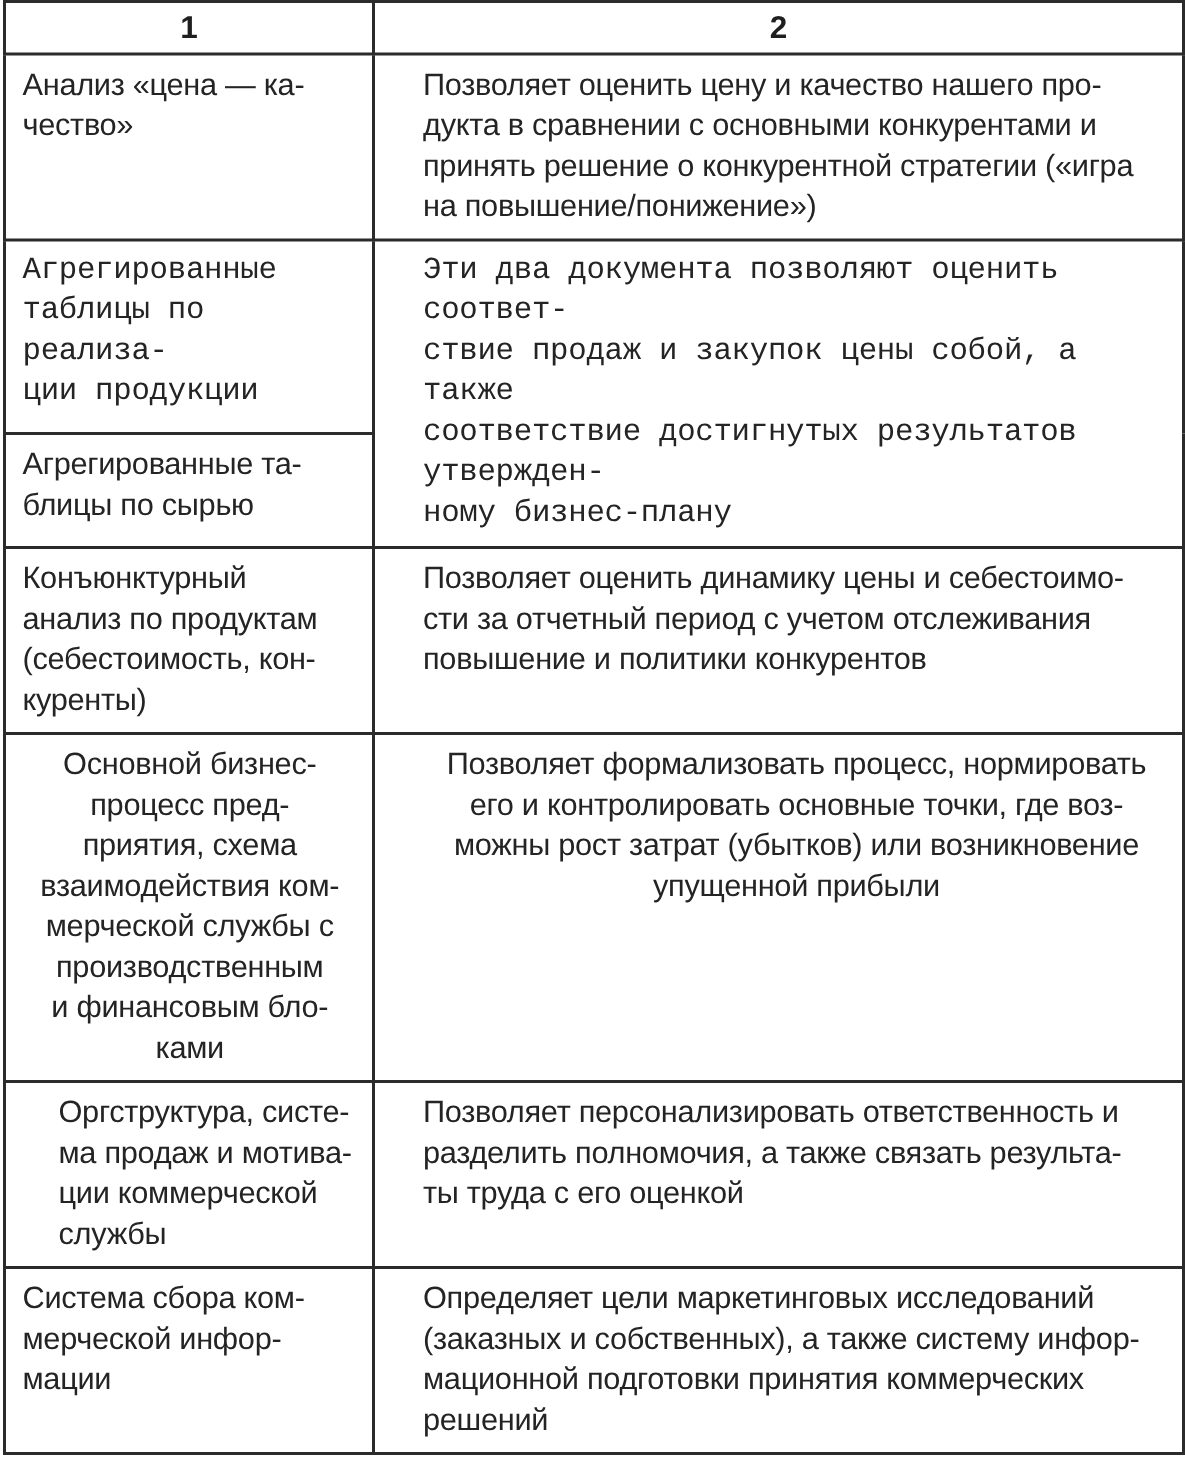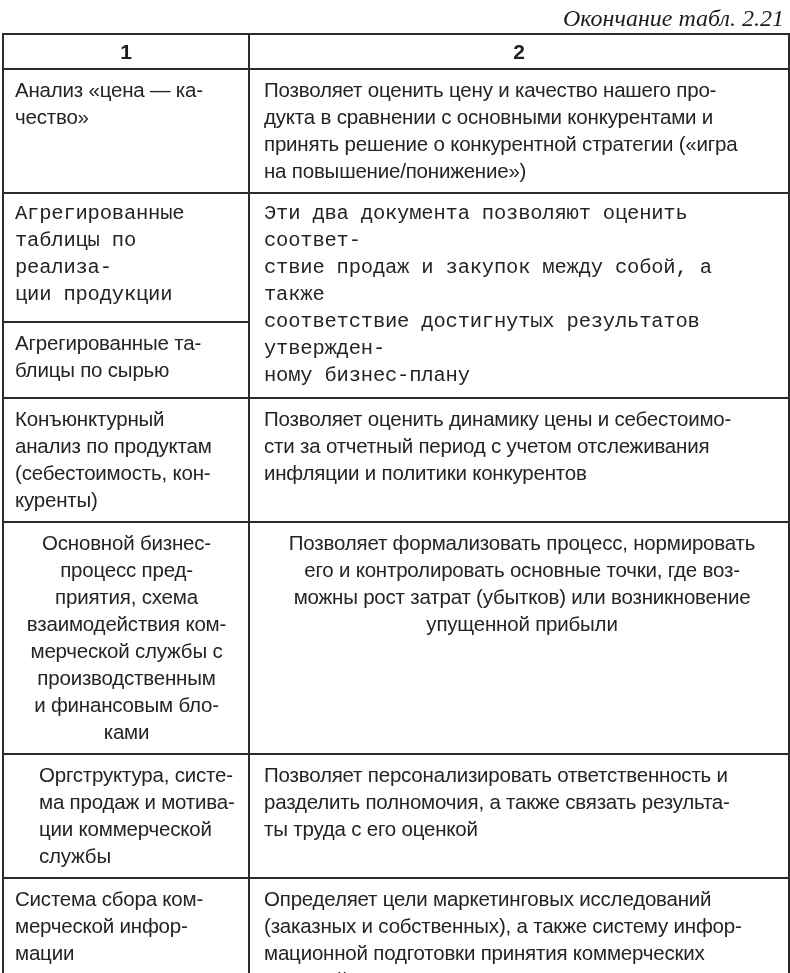--- a/index.html
+++ b/index.html
@@ -53,38 +53,37 @@
   }
   .doc-table td {
     font-size: 20.5px;
     line-height: 27px;
     letter-spacing: -0.2px;
     white-space: pre-line;
     padding: 6px 10px 8px 11px;
     color: #242424;
   }
   .doc-table td.right-cell {
-    padding-left: 14px;
+    padding-left: 32px;
     padding-right: 8px;
   }
   
   tr.r1  td { height: 103px; }
   tr.r2a td { height: 95px; font-family: Liberation Mono, monospace; }
   tr.r2b td { height: 73px; }
   tr.r3  td { height: 122px; }
   tr.r4  td { height: 219px; text-align: center; }
   tr.r5  td { height: 123px; padding-left: 35px; }
   tr.r6  td { height: 115px; }
 </style>
 </head>
 <body>
 
 <div class="page">
 
-  <div class="caption">Окончание табл. 2.21</div>
 
   <table class="doc-table">
     <colgroup>
         <col class="c1">
         <col class="c2">
       </colgroup>
     <thead>
       <tr>
         <th>1</th>
         <th>2</th>
@@ -98,37 +97,37 @@
 дукта в сравнении с основными конкурентами и
 принять решение о конкурентной стратегии («игра
 на повышение/понижение»)</td>
       </tr>
 
       <tr class="r2a">
         <td>Агрегированные
 таблицы по реализа-
 ции продукции</td>
         <td class="right-cell" rowspan="2">Эти два документа позволяют оценить соответ-
-ствие продаж и закупок между собой, а также
+ствие продаж и закупок цены собой, а также
 соответствие достигнутых результатов утвержден-
 ному бизнес-плану</td>
       </tr>
       <tr class="r2b">
         <td>Агрегированные та-
 блицы по сырью</td>
       </tr>
 
       <tr class="r3">
         <td>Конъюнктурный
 анализ по продуктам
 (себестоимость, кон-
 куренты)</td>
         <td class="right-cell">Позволяет оценить динамику цены и себестоимо-
 сти за отчетный период с учетом отслеживания
-инфляции и политики конкурентов</td>
+повышение и политики конкурентов</td>
       </tr>
 
       <tr class="r4">
         <td>Основной бизнес-
 процесс пред-
 приятия, схема
 взаимодействия ком-
 мерческой службы с
 производственным
 и финансовым бло-

